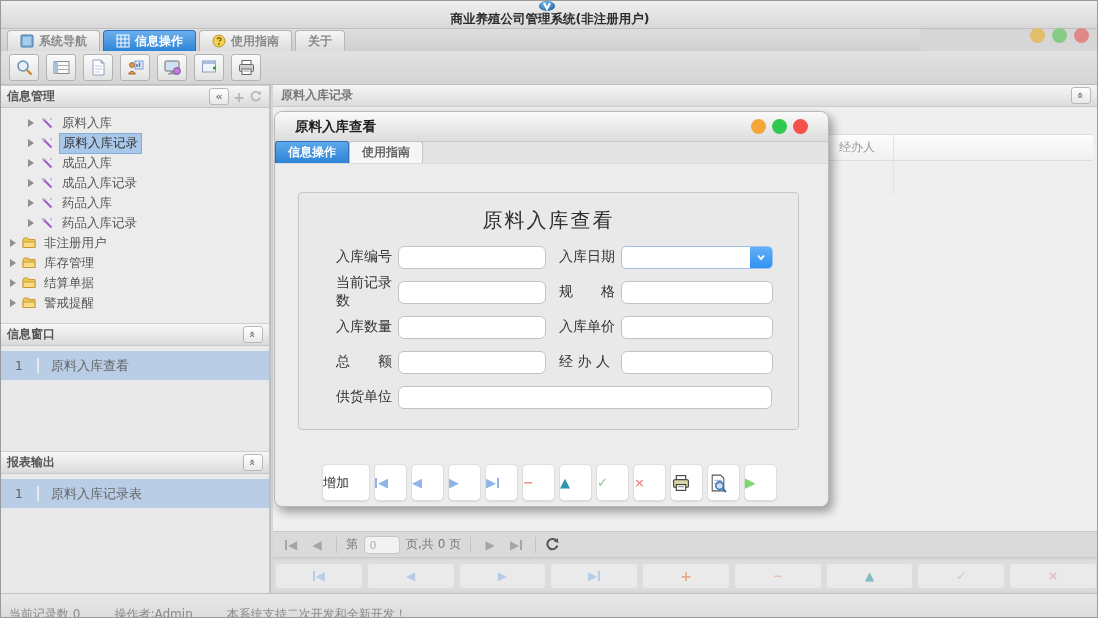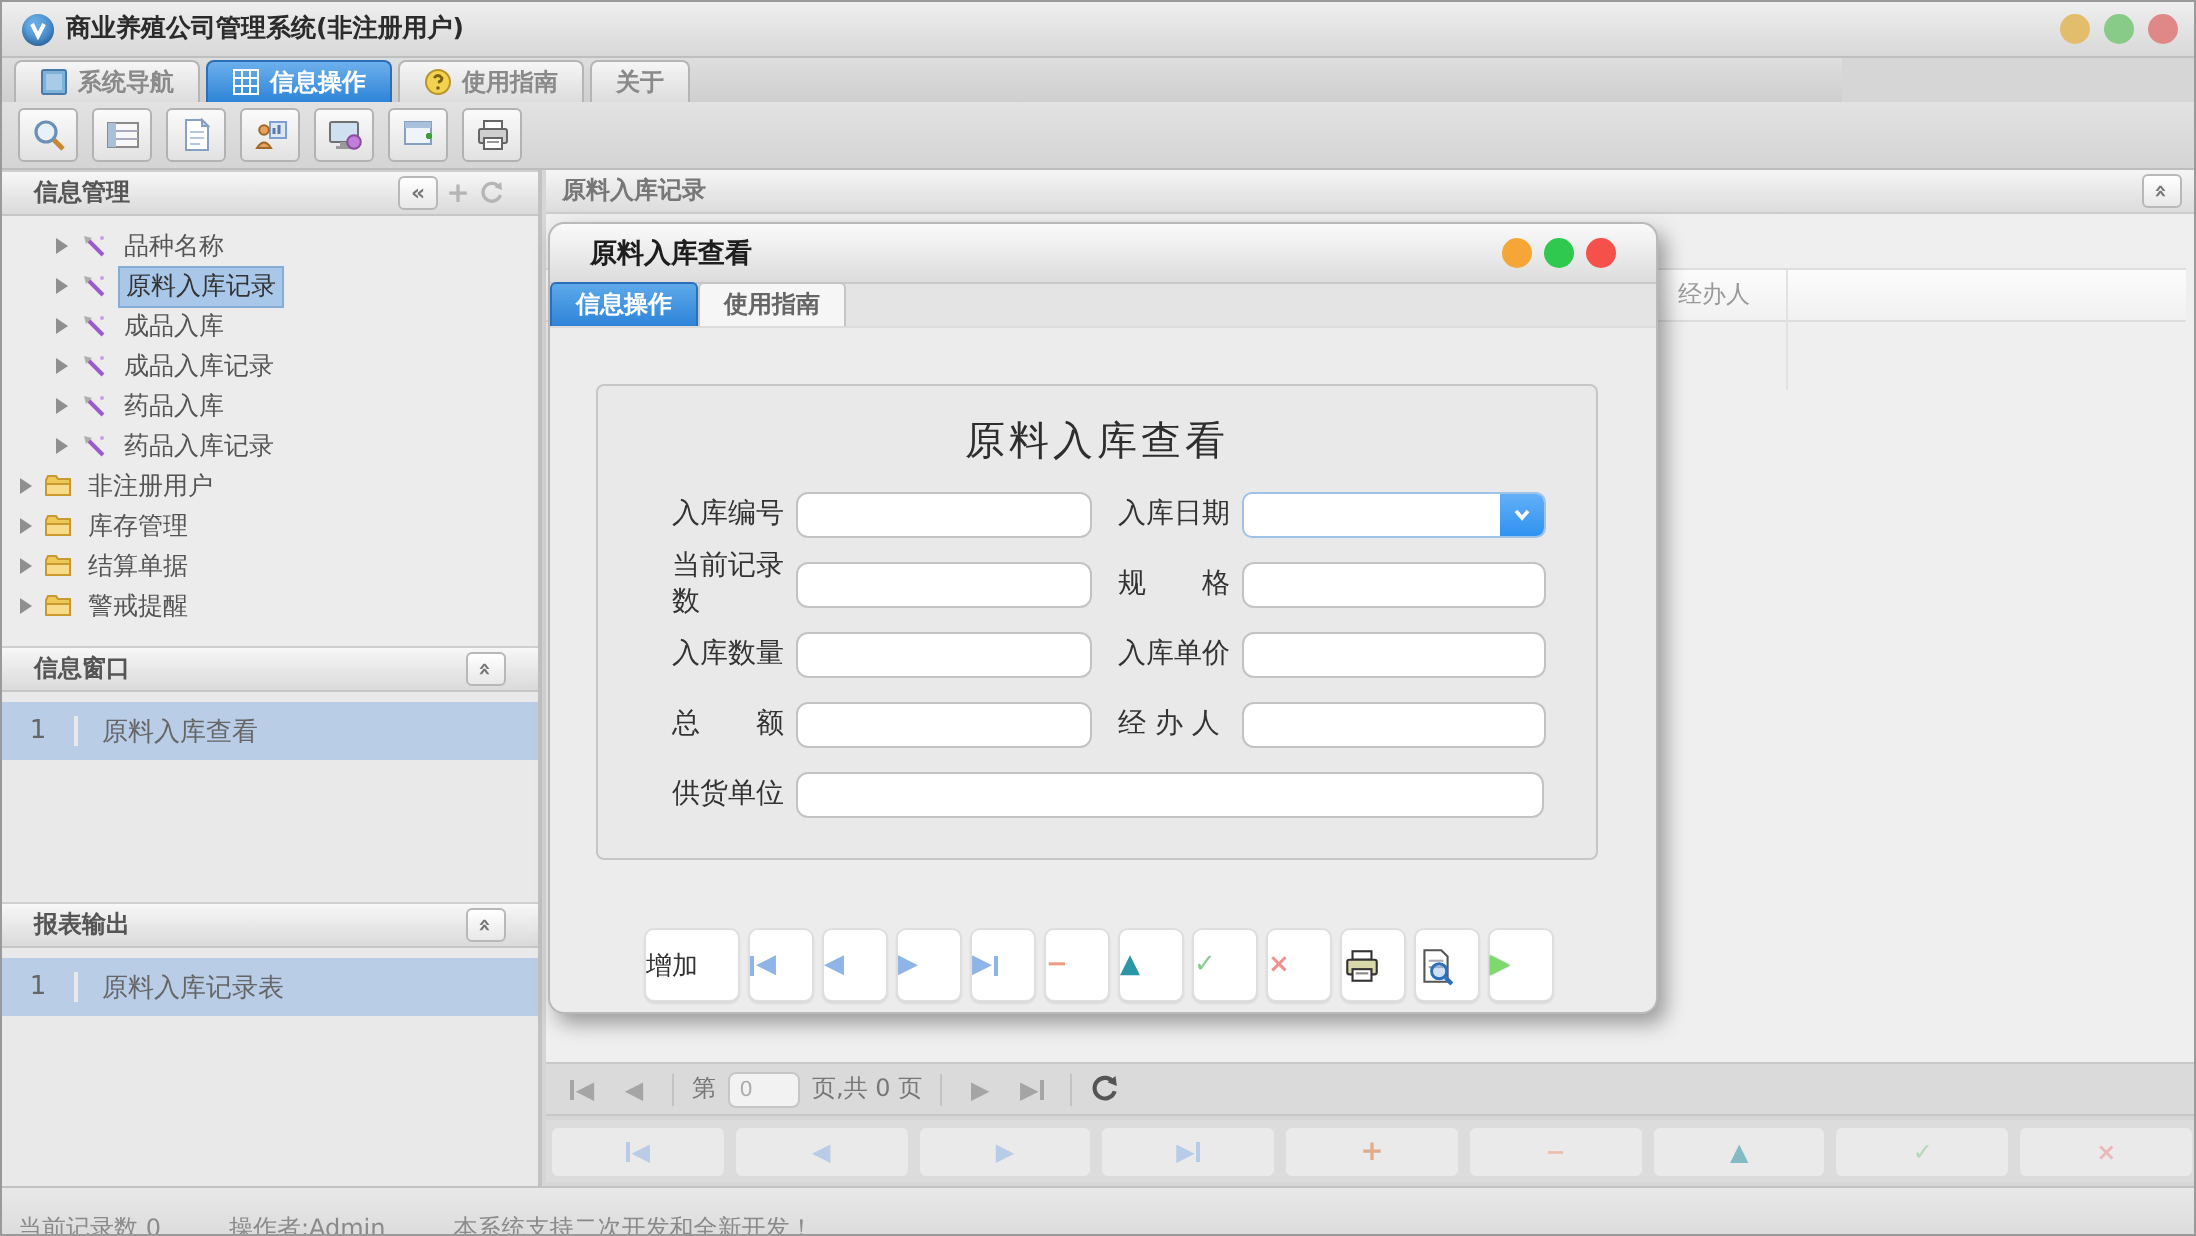--- a/index.html
+++ b/index.html
@@ -3,21 +3,21 @@
 <meta charset="utf-8">
 <style>
   * { margin:0; padding:0; box-sizing:border-box; }
   body { font-family:"DejaVu Sans","Liberation Sans",sans-serif; background:#888; }
   .app { position:relative; width:1098px; height:618px; background:#d6d6d6; overflow:hidden;
          font-size:12px; color:#444; border:1px solid #9a9a9a; }
 
   
   .titlebar { position:absolute; left:0; top:0; width:1098px; height:28px;
     background:linear-gradient(#efefef,#d8d8d8); border-bottom:1px solid #bfbfbf;
-    display:flex; align-items:center; padding:0 10px; }
+    display:flex; align-items:center; padding:0 10px;flex-direction:column; }
   .app-icon { width:16px; height:16px; border-radius:50%; background:radial-gradient(circle at 35% 30%,#6db2e8,#2f79c0);
     display:flex; align-items:center; justify-content:center; margin-right:6px; box-shadow:inset 0 -2px 3px rgba(0,0,0,.25); }
   .app-icon svg { width:10px; height:10px; }
   .win-title { font-weight:bold; font-size:12.5px; color:#2b2b2b; }
   .lights { margin-left:auto; display:flex; gap:7px; }
   .light { width:15px; height:15px; border-radius:50%; }
 
   
   .tabbar { position:absolute; left:0; top:28px; width:920px; height:22px;
     background:linear-gradient(#dedede,#cfcfcf); display:flex; align-items:flex-end; padding-left:6px; }
@@ -33,21 +33,21 @@
     background:linear-gradient(#e2e2e2,#d4d4d4); border-bottom:1px solid #bdbdbd;
     display:flex; align-items:center; gap:7px; padding-left:8px; }
   .tbtn { width:30px; height:27px; border:1px solid #b3b3b3; border-radius:3px;
     background:linear-gradient(#fbfbfb,#e2e2e2); display:flex; align-items:center; justify-content:center; }
   .tbtn svg { width:19px; height:19px; }
 
   
   .sidebar { position:absolute; left:0; top:84px; width:270px; height:508px; background:#e9e9e9;
     border-right:2px solid #c2c2c2; }
   .phead { height:23px; background:linear-gradient(#f7f7f7,#dadada); border-bottom:1px solid #c6c6c6;
-    border-top:1px solid #cfcfcf; display:flex; align-items:center; padding:0 16px; font-weight:bold; color:#555; }
+    border-top:1px solid #cfcfcf; display:flex; align-items:center; padding:0 6px; font-weight:bold; color:#555; }
   .phead .sp { margin-left:auto; display:flex; align-items:center; gap:3px; }
   .hbtn { width:20px; height:17px; border:1px solid #b8b8b8; border-radius:3px; background:linear-gradient(#fff,#e8e8e8);
     display:flex; align-items:center; justify-content:center; color:#777; font-size:11px; line-height:1; }
   .hglyph { color:#b5b5b5; font-size:14px; font-weight:bold; width:14px; text-align:center; }
   .up { transform:rotate(90deg); display:inline-block; }
   .tree { height:215px; background:#ececec; padding-top:5px; overflow:hidden; }
   .tree-row { height:20px; display:flex; align-items:center; color:#555; font-size:12.5px; }
   .tree-row.leaf { padding-left:27px; } .tree-row.folder { padding-left:9px; }
   .tri { width:0; height:0; border-left:6px solid #8f8f8f; border-top:4px solid transparent;
     border-bottom:4px solid transparent; margin-right:6px; }
@@ -259,21 +259,21 @@
       </span>
     </div>
     <div class="tree">
       <div class="tree-row leaf">
           <span class="tri"></span>
           <svg viewBox="0 0 14 14">
             <line x1="4" y1="4" x2="11.5" y2="11.5" stroke="#9a5ad0" stroke-width="2"></line>
             <polygon points="2,2 6,3 3,6" fill="#b0b0b0"></polygon>
             <circle cx="11" cy="3" r="1" fill="#c8a0e8"></circle>
           </svg>
-          <span class="tree-label">品种名称</span>
+          <span class="tree-label">原料入库</span>
         </div>
       <div class="tree-row leaf">
           <span class="tri"></span>
           <svg viewBox="0 0 14 14">
             <line x1="4" y1="4" x2="11.5" y2="11.5" stroke="#9a5ad0" stroke-width="2"></line>
             <polygon points="2,2 6,3 3,6" fill="#b0b0b0"></polygon>
             <circle cx="11" cy="3" r="1" fill="#c8a0e8"></circle>
           </svg>
           <span class="tree-label sel">原料入库记录</span>
         </div>

